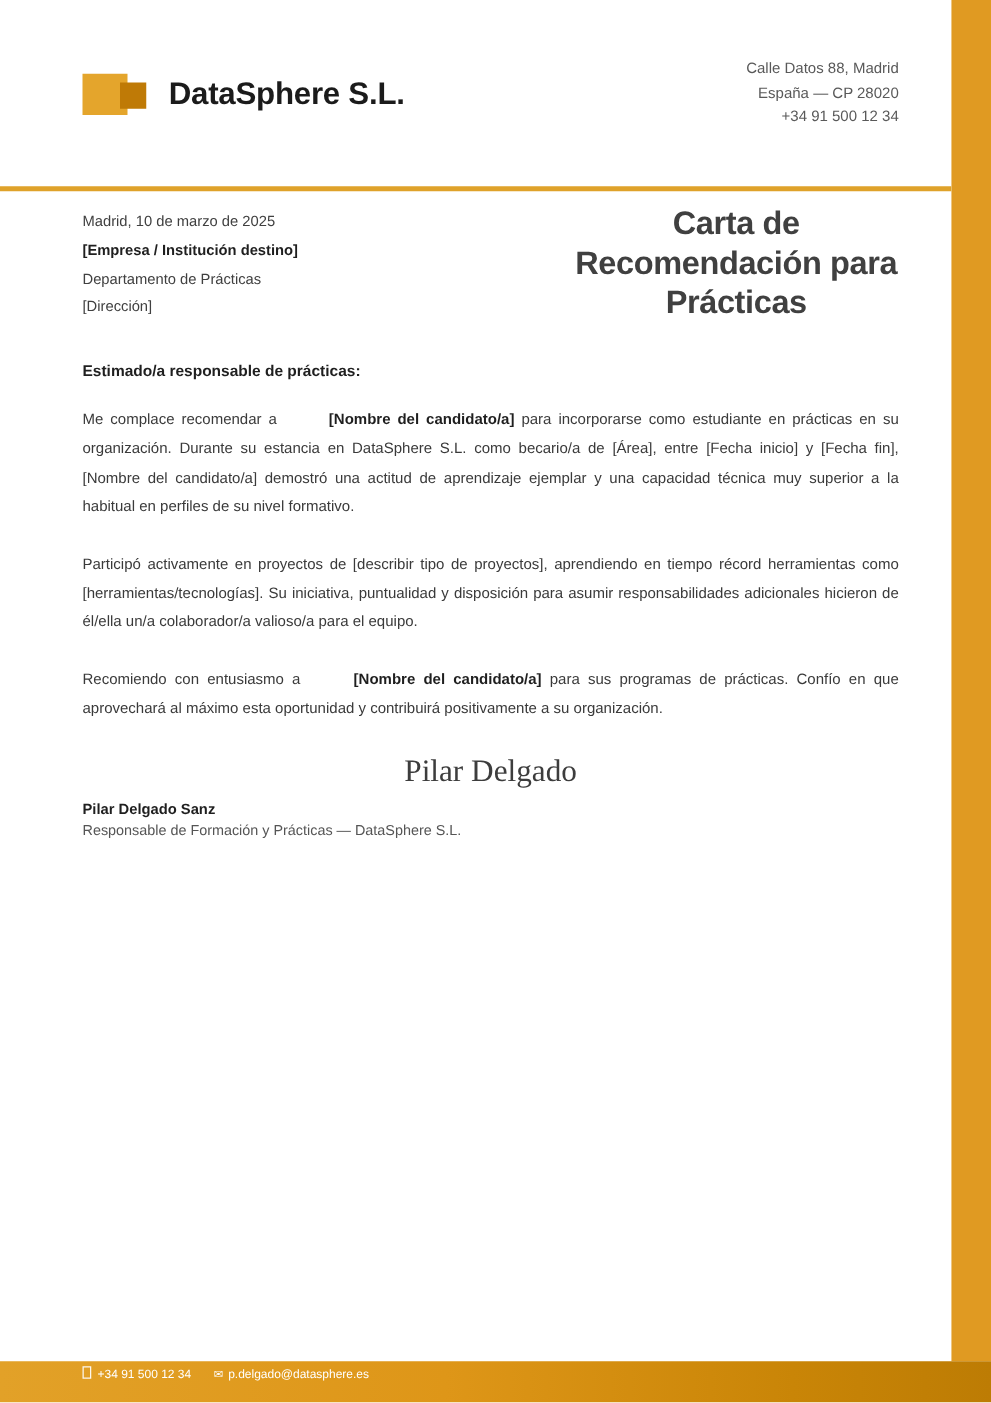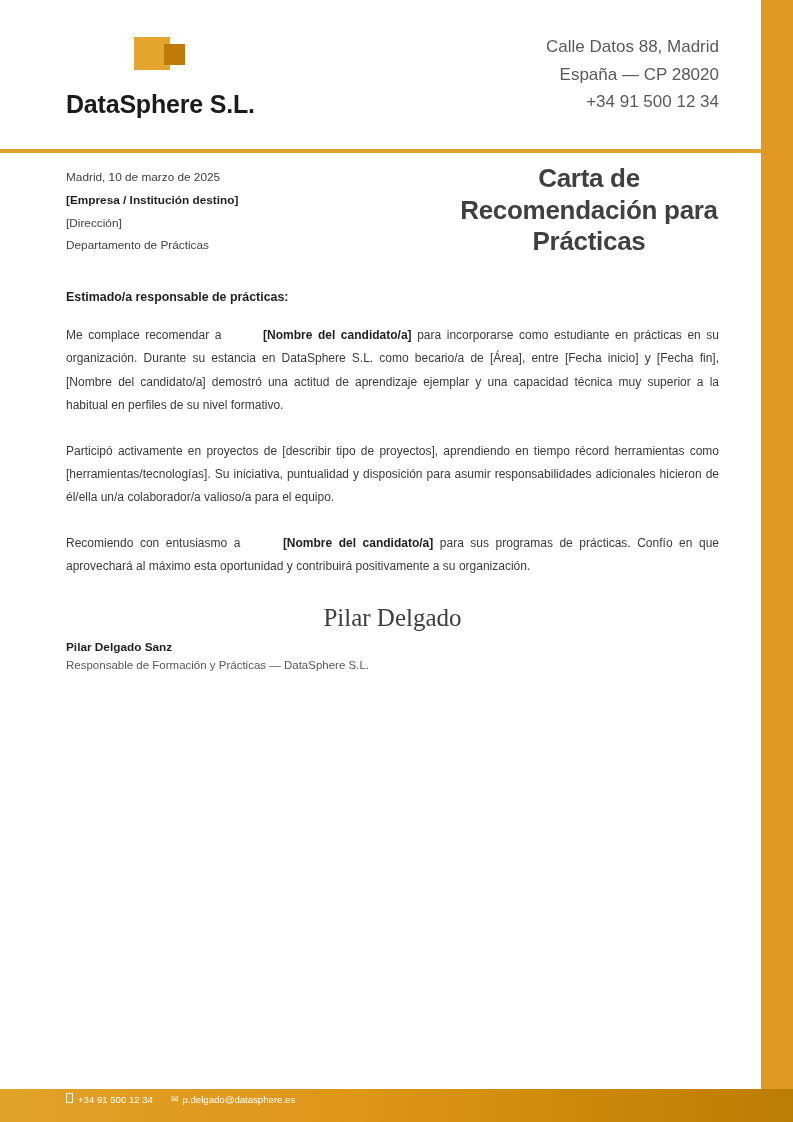--- a/index.html
+++ b/index.html
@@ -61,21 +61,20 @@
     padding: 0 42px 0 66px;
     display: flex;
     align-items: center;
     justify-content: space-between;
   }
   .brand {
     display: flex;
     align-items: center;
     gap: 16px;
     max-width: 380px;
-    flex-direction: column;
   }
   .logo-mark {
     position: relative;
     width: 53px;
     height: 42px;
     flex: 0 0 auto;
   }
   .logo-sq-light {
     position: absolute;
     left: 0;
@@ -95,21 +94,21 @@
   .brand-name {
     font-size: 25px;
     font-weight: bold;
     color: #1b1b1b;
     line-height: 1.12;
     letter-spacing: -0.2px;
     max-width: 190px;
   }
   .header-contact {
     text-align: right;
-    font-size: 17px;
+    font-size: 12px;
     line-height: 1.62;
     color: #595959;
   }
 
   .header-rule {
     position: absolute;
     left: 0;
     top: 149px;
     width: 761px;
     height: 4px;
@@ -264,22 +263,22 @@
       <div>+34 91 500 12 34</div>
     </div>
   </div>
 
   <div class="header-rule"></div>
 
   <div class="meta-row">
     <div class="recipient">
       <div>Madrid, 10 de marzo de 2025</div>
       <div class="strong">[Empresa / Institución destino]</div>
+      <div>Departamento de Prácticas</div>
       <div>[Dirección]</div>
-      <div>Departamento de Prácticas</div>
     </div>
     <div class="doc-title">Carta de Recomendación para Prácticas</div>
   </div>
 
   <div class="content">
     <p class="salutation">Estimado/a responsable de prácticas:</p>
 
     <p class="para"><span>Me complace recomendar a </span><b>[Nombre del candidato/a]</b><span> para incorporarse como estudiante en prácticas en su organización. Durante su estancia en DataSphere S.L. como becario/a de [Área], entre [Fecha inicio] y [Fecha fin], [Nombre del candidato/a] demostró una actitud de aprendizaje ejemplar y una capacidad técnica muy superior a la habitual en perfiles de su nivel formativo.</span></p>
 
     <p class="para">Participó activamente en proyectos de [describir tipo de proyectos], aprendiendo en tiempo récord herramientas como [herramientas/tecnologías]. Su iniciativa, puntualidad y disposición para asumir responsabilidades adicionales hicieron de él/ella un/a colaborador/a valioso/a para el equipo.</p>

